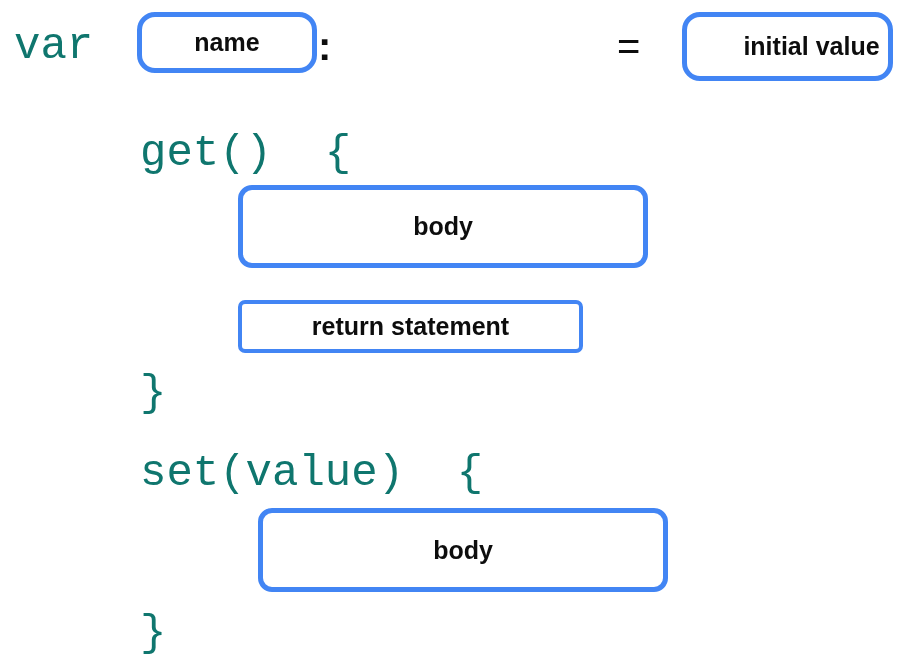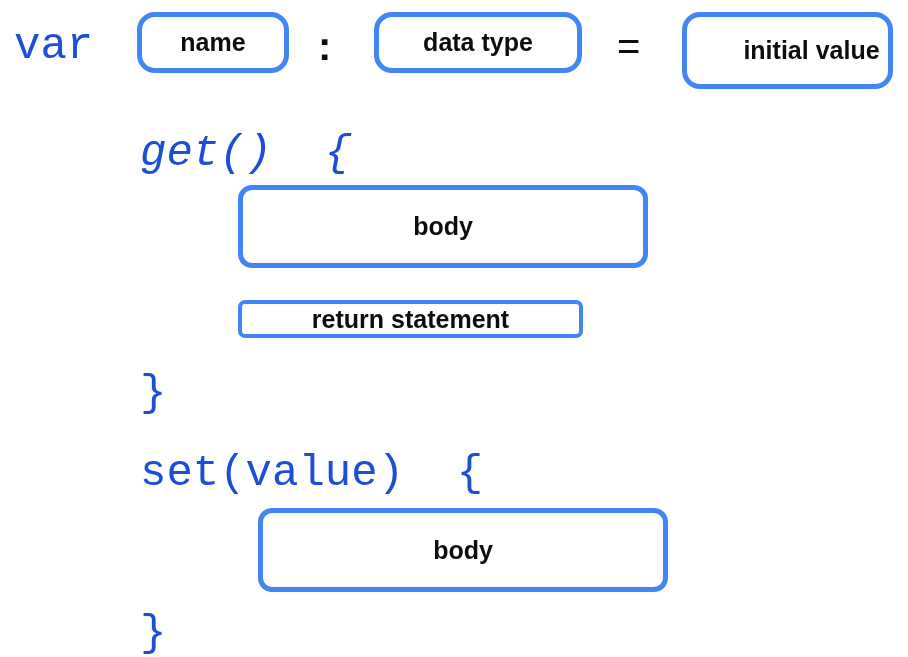--- a/index.html
+++ b/index.html
@@ -18,21 +18,21 @@
     background: #ffffff;
     overflow: hidden;
   }
 
   
   .code {
     position: absolute;
     font-family: "Liberation Mono", "DejaVu Sans Mono", monospace;
     font-size: 44px;
     font-weight: 400;
-    color: #1d4ed8;
+    color: #0f766e;
     white-space: pre;
     letter-spacing: 0px;
     line-height: 1;
   }
 
   
   .op {
     position: absolute;
     font-family: "Liberation Sans", sans-serif;
     color: #0d0d0d;
@@ -89,43 +89,40 @@
   }
   .box-thin .box-label { font-size: 25px; }
 </style>
 </head>
 <body>
 
 <div id="stage">
 
   <span class="code" style="left:14px; top:24px;">var</span>
 
-  <div class="box box-pill" style="left:137px; top:12px; width:152px; height:61px;">
+  <div class="box box-pill" style="left:137px; top:12px; width:180px; height:61px;">
     <span class="box-label">name</span>
   </div>
 
   <span class="op op-colon" style="left:318px; top:26px;">:</span>
 
-  <div class="box box-pill" style="left:374px; top:12px; width:208px; height:61px;">
-    <span class="box-label">data type</span>
-  </div>
 
   <span class="op op-equals" style="left:617px; top:26px;">=</span>
 
-  <div class="box box-pill" style="left:682px; top:12px; width:211px; height:77px;padding-left:48px;">
+  <div class="box box-pill" style="left:682px; top:12px; width:211px; height:69px;padding-left:48px;">
     <span class="box-label">initial value</span>
   </div>
 
-  <span class="code" style="left:140px; top:131px;font-style:italic;">get()  {</span>
+  <span class="code" style="left:140px; top:131px;">get()  {</span>
 
   <div class="box box-body" style="left:238px; top:185px; width:410px; height:83px;">
     <span class="box-label">body</span>
   </div>
 
-  <div class="box box-thin" style="left:238px; top:300px; width:345px; height:38px;">
+  <div class="box box-thin" style="left:238px; top:300px; width:345px; height:53px;">
     <span class="box-label">return statement</span>
   </div>
 
   <span class="code" style="left:140px; top:371px;">}</span>
 
   <span class="code" style="left:140px; top:451px;text-align:center;">set(value)  {</span>
 
   <div class="box box-body" style="left:258px; top:508px; width:410px; height:84px;">
     <span class="box-label">body</span>
   </div>

